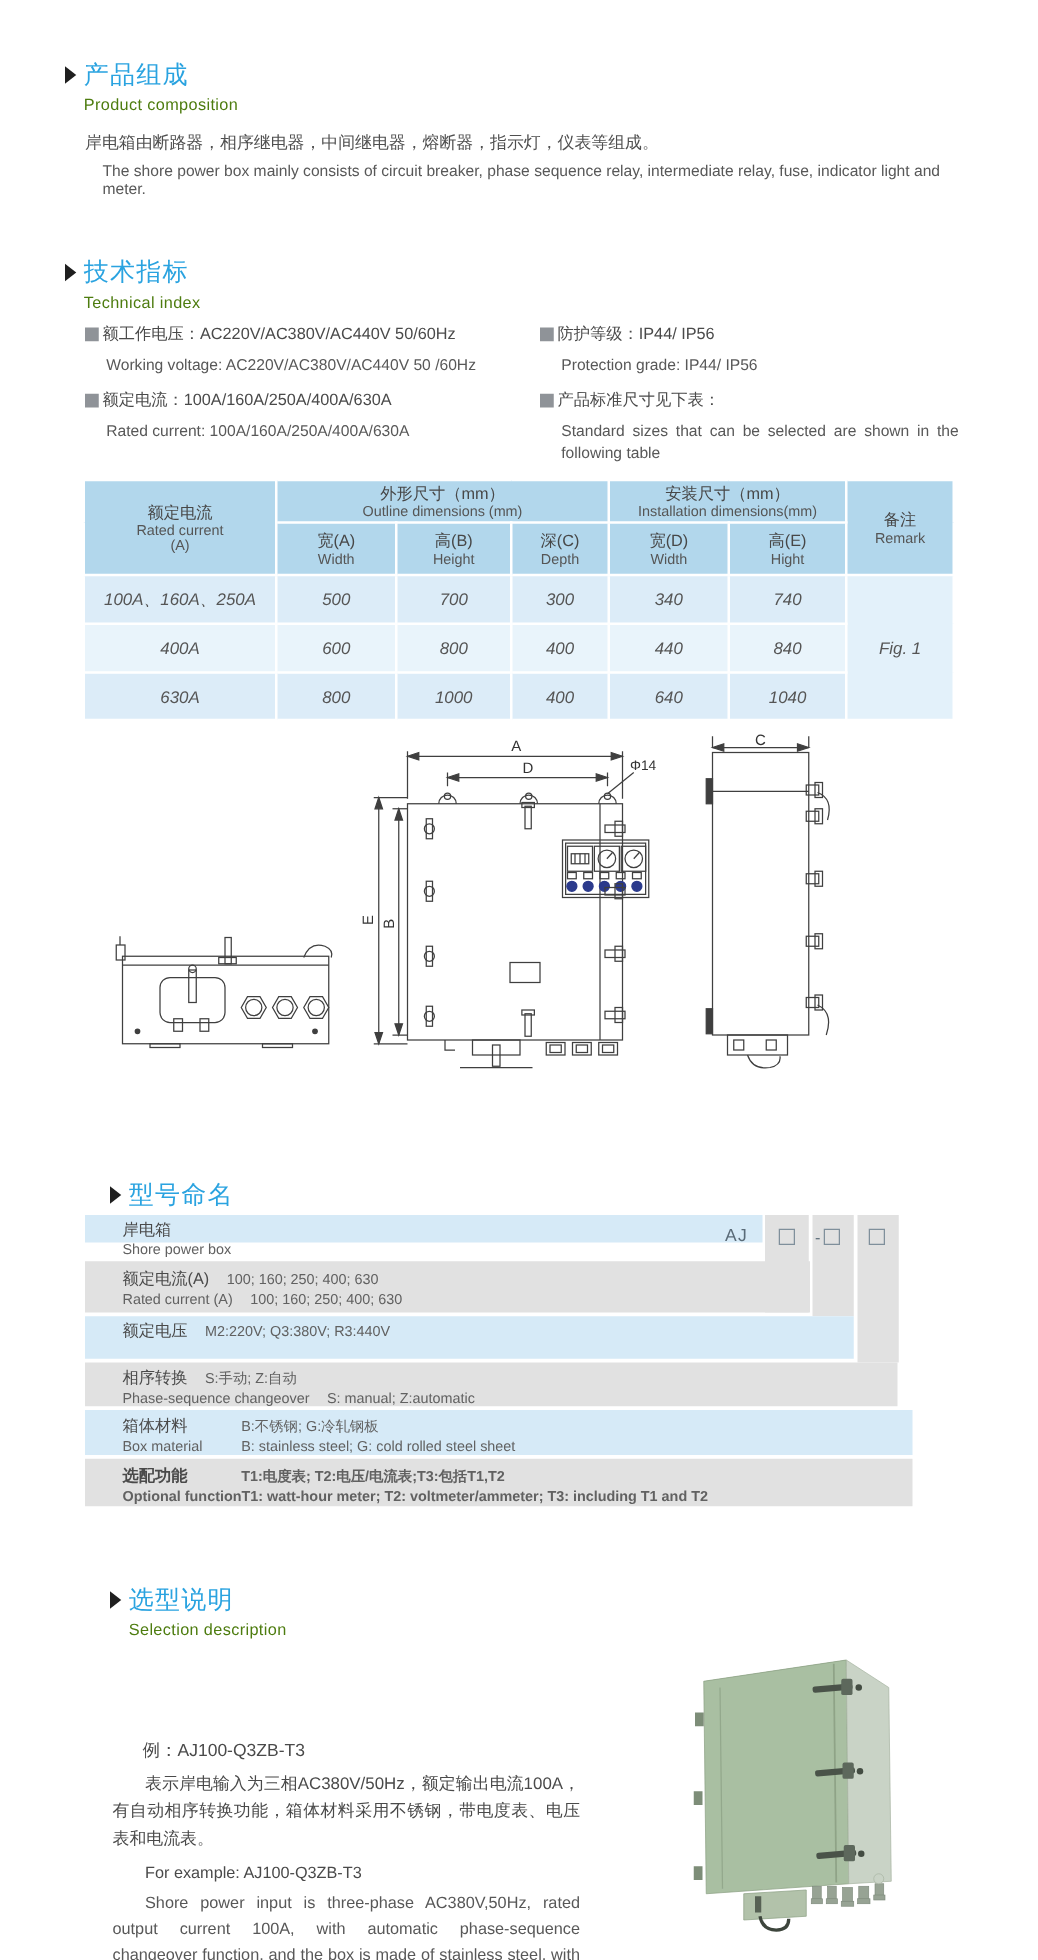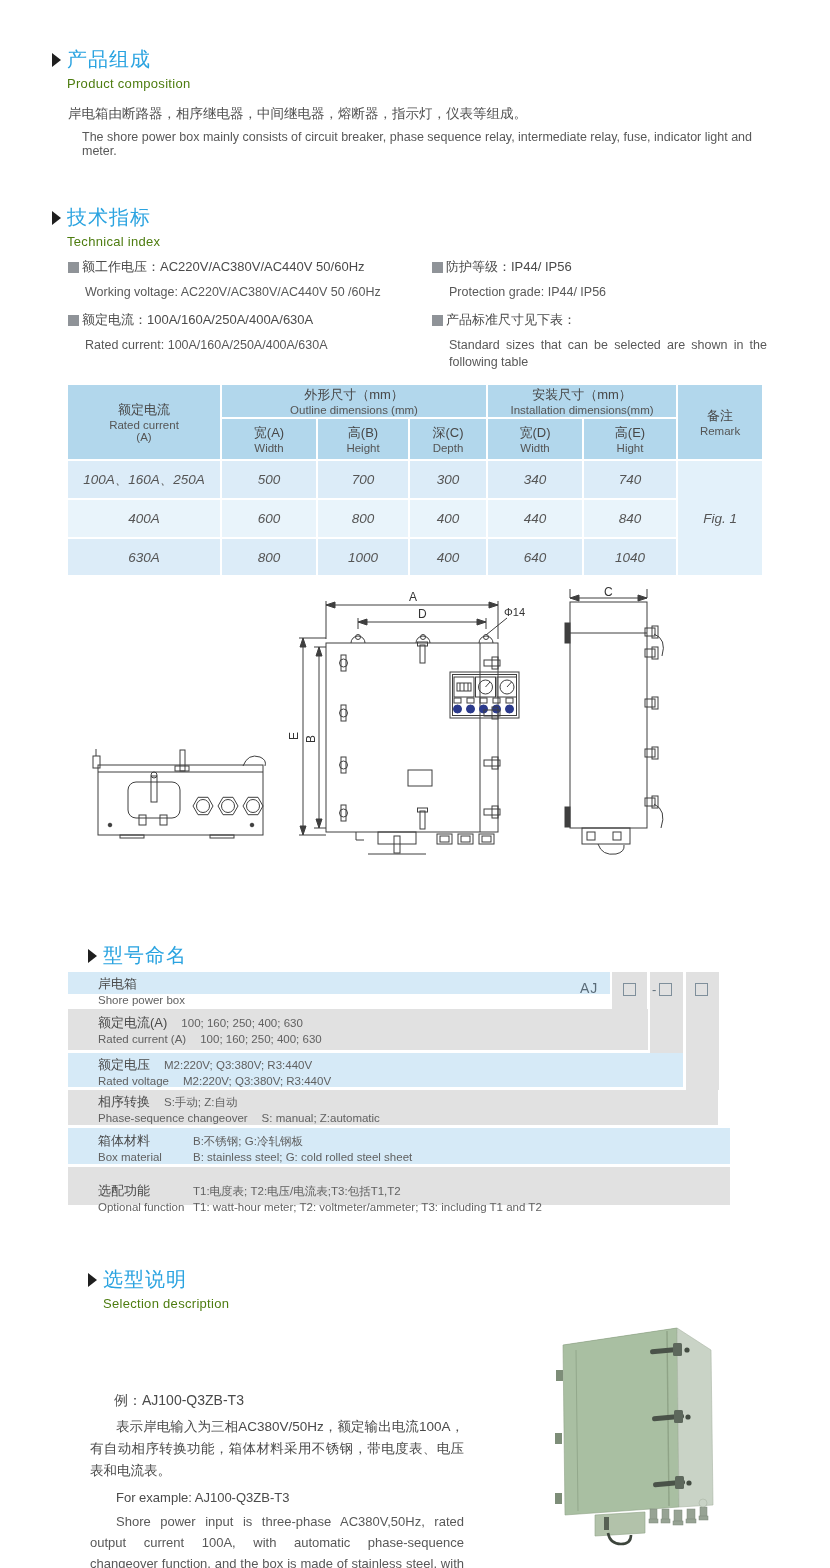--- a/index.html
+++ b/index.html
@@ -391,40 +391,39 @@
   <div class="band grey" style="top:37px;height:41px;width:580px;">
     <div class="txt" style="padding-top:6px;">
       <div class="l1"><span class="lbl">额定电流(A)</span><span class="l2">100; 160; 250; 400; 630</span></div>
       <div class="l2"><span class="lbl">Rated current (A)</span><span>100; 160; 250; 400; 630</span></div>
     </div>
   </div>
 
   <div class="band blue" style="top:81px;height:34px;width:615px;">
     <div class="txt">
       <div class="l1"><span class="lbl">额定电压</span><span class="l2">M2:220V;  Q3:380V;  R3:440V</span></div>
-      <div class="l2"><span class="lbl">Rated voltage</span><span>M2:220V;  Q3:380V;  R3:440V</span></div>
     </div>
   </div>
 
   <div class="band grey" style="top:118px;height:35px;width:650px;">
     <div class="txt">
       <div class="l1"><span class="lbl">相序转换</span><span class="l2">S:手动; Z:自动</span></div>
       <div class="l2"><span class="lbl">Phase-sequence changeover</span><span>S: manual;  Z:automatic</span></div>
     </div>
   </div>
 
   <div class="band blue" style="top:156px;height:36px;width:662px;">
     <div class="txt" style="padding-top:5px;">
       <div class="l1"><span class="lblw">箱体材料</span><span class="l2">B:不锈钢;  G:冷轧钢板</span></div>
       <div class="l2"><span class="lblw">Box material</span><span>B: stainless steel; G: cold rolled steel sheet</span></div>
     </div>
   </div>
 
   <div class="band grey" style="top:195px;height:38px;width:662px;">
-    <div class="txt" style="padding-top:16px;">
+    <div class="txt" style="padding-top:6px;font-weight:bold;">
       <div class="l1"><span class="lblw">选配功能</span><span class="l2">T1:电度表;  T2:电压/电流表;T3:包括T1,T2</span></div>
       <div class="l2"><span class="lblw">Optional function</span><span>T1: watt-hour meter; T2: voltmeter/ammeter; T3: including T1 and T2</span></div>
     </div>
   </div>
 </div>
 
 <div class="abs sec-head" style="left:88px;top:1266px;">
   <div class="trow">
     <span class="arrow"></span>
     <span class="sec-title">选型说明</span>

